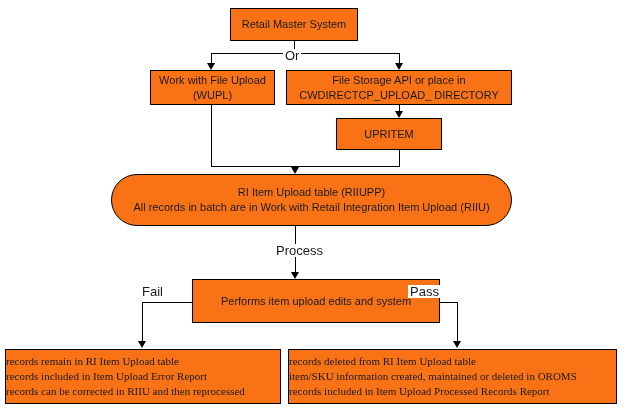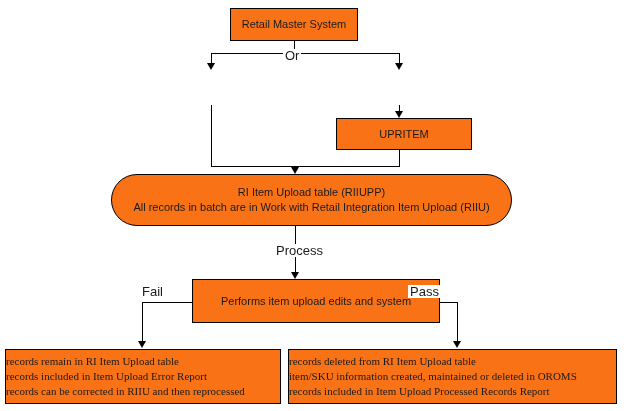--- a/index.html
+++ b/index.html
@@ -83,26 +83,38 @@
   <div class="edge h" style="left:211px; top:53px; width:189px;"></div>
 
   <div class="edge v" style="left:211px; top:53px; height:12px;"></div>
   <div class="arrow" style="left:207px; top:63px;"></div>
 
   <div class="edge v" style="left:399px; top:53px; height:12px;"></div>
   <div class="arrow" style="left:395px; top:63px;"></div>
 
   <div class="label" style="left:283px; top:49px;">Or</div>
 
+  <div class="node" style="left:150px; top:70px; width:125px; height:35px;">
+    <span class="txt">
+      <span>Work with File Upload</span>
+      <span class="line2">(WUPL)</span>
+    </span>
+  </div>
 
+  <div class="node" style="left:286px; top:70px; width:226px; height:35px;">
+    <span class="txt">
+      <span>File Storage API or place in</span>
+      <span class="line2">CWDIRECTCP_UPLOAD_ DIRECTORY</span>
+    </span>
+  </div>
 
   <div class="edge v" style="left:399px; top:105px; height:9px;"></div>
   <div class="arrow" style="left:395px; top:111px;"></div>
 
-  <div class="node" style="left:336px; top:118px; width:136px; height:32px;">
+  <div class="node" style="left:336px; top:118px; width:106px; height:32px;">
     <span class="txt">UPRITEM</span>
   </div>
 
   <div class="edge v" style="left:211px; top:105px; height:62px;"></div>
   <div class="edge h" style="left:211px; top:166px; width:85px;"></div>
 
   <div class="edge v" style="left:399px; top:150px; height:17px;"></div>
   <div class="edge h" style="left:295px; top:166px; width:105px;"></div>
   <div class="edge v" style="left:295px; top:166px; height:5px;"></div>
   <div class="arrow" style="left:291px; top:167px;"></div>

